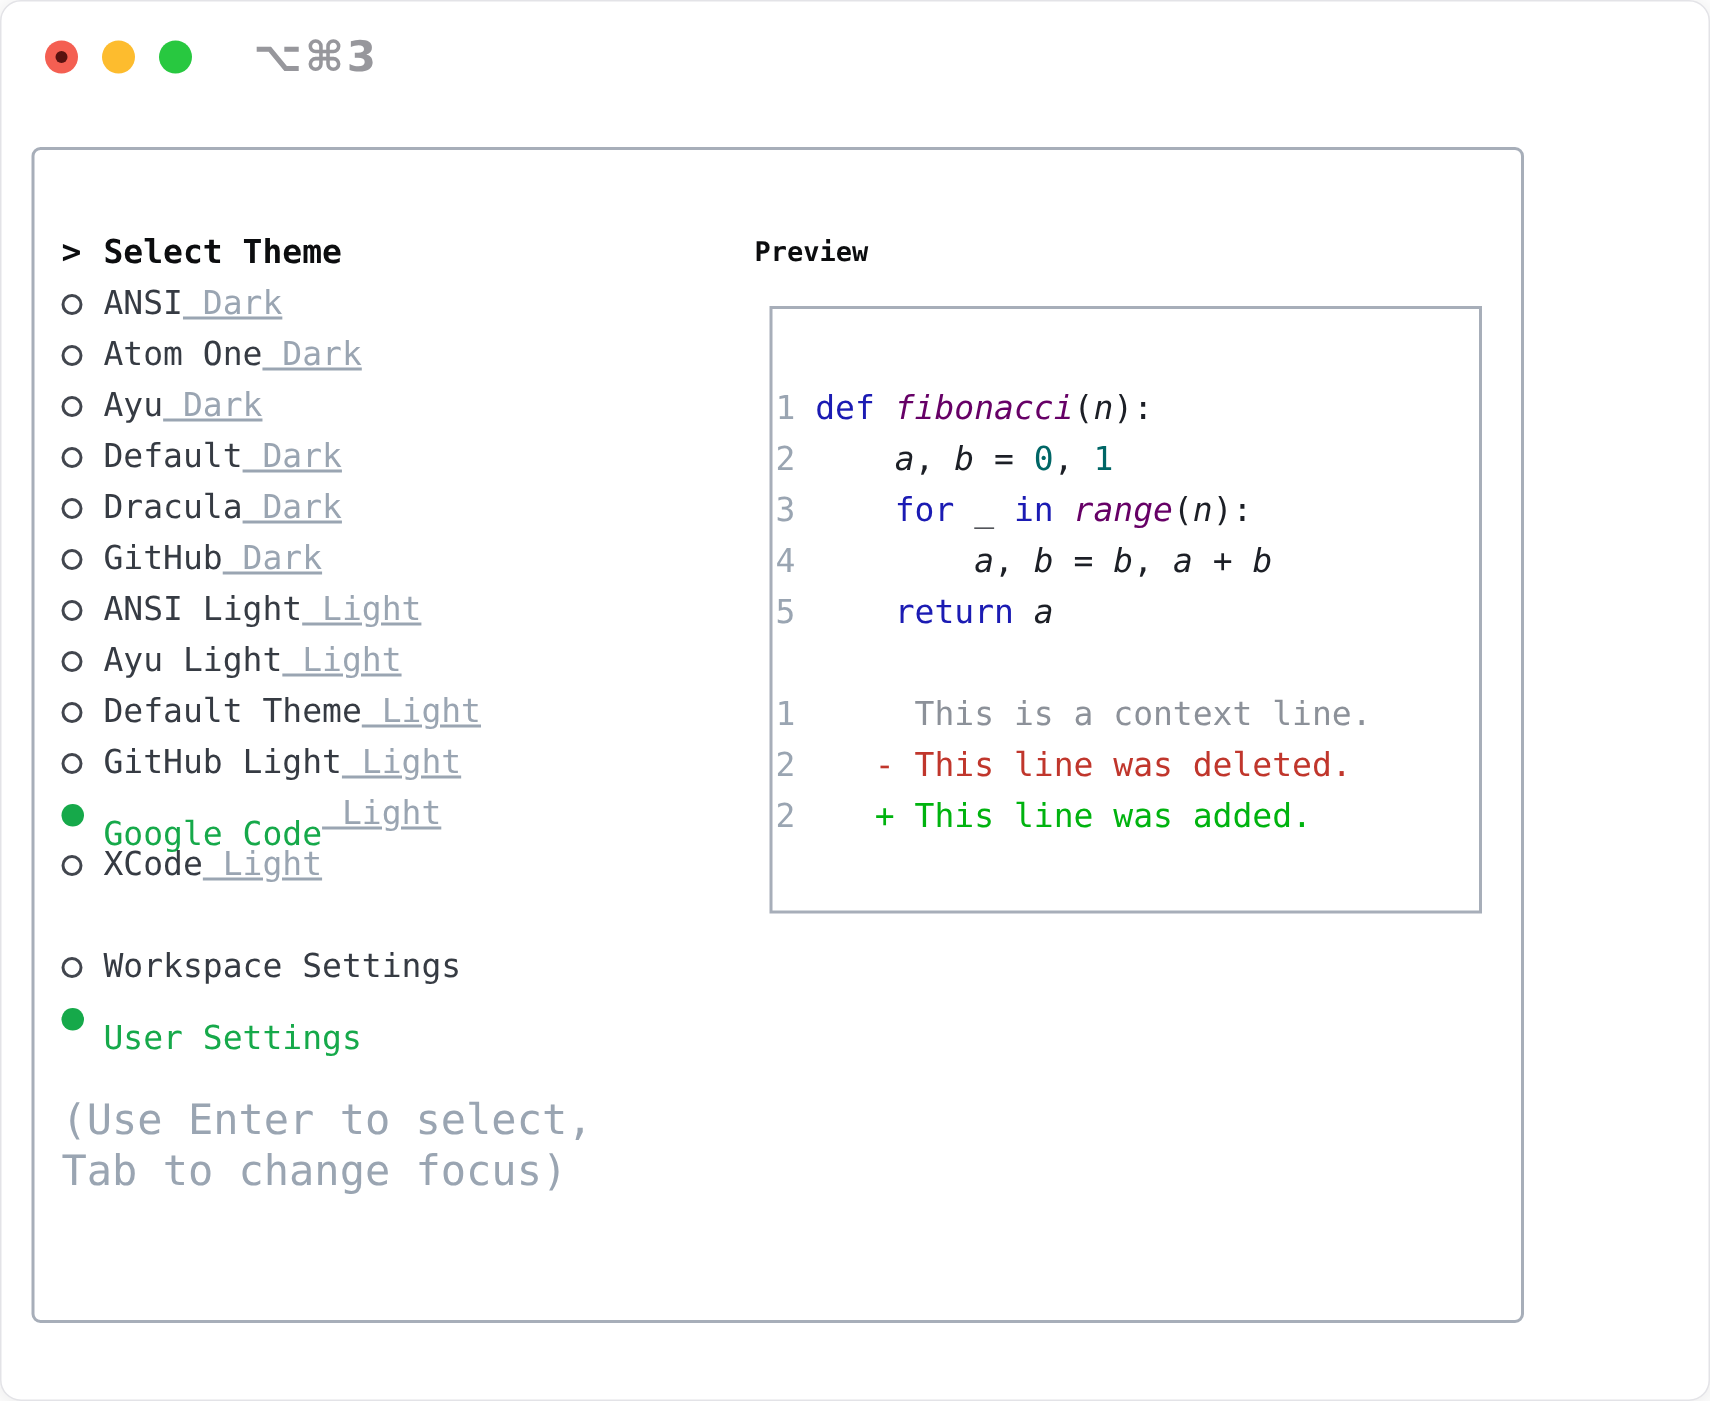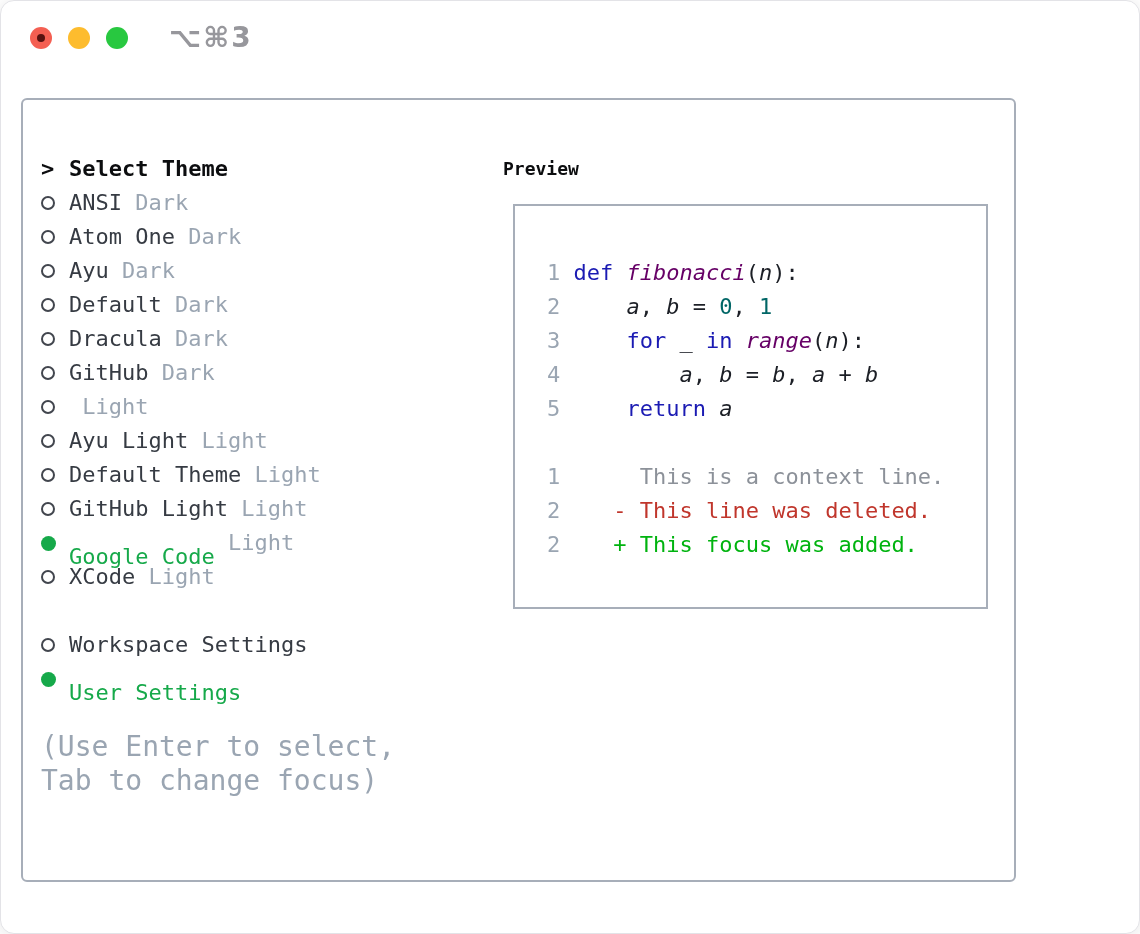--- a/index.html
+++ b/index.html
@@ -29,30 +29,30 @@
   .spacer { height:34px; }
   
   #left-col { position:absolute; left:18px; top:52px; width:440px; }
   .marker { display:inline-flex; width:28px; flex:0 0 28px; align-items:center; }
   .arrow { font-weight:700; color:#0c0d0f; font-size:22px; line-height:34px; }
   .dot { width:14px; height:14px; border-radius:50%; border:2px solid #42464e; display:inline-block; }
   .dot.sel { width:15px; height:15px; border:none; background:var(--accent-green); }
   .hdr  { font-weight:700; color:#0c0d0f; }
   .t-name { color:var(--list-text); }
   .t-name.sel { color:var(--accent-green);margin-top:28px; }
-  .t-variant { color:var(--muted); }
+  .t-variant { color:var(--muted);text-decoration:underline; }
   .hint { font-size:28px; line-height:34px; color:var(--hint); white-space:normal; width:410px; }
   
   .preview-title { position:absolute; left:480px; top:52px; height:34px; line-height:34px;
                    font-size:18px; font-weight:700; color:#0c0d0f; }
   #preview-box {
     position:absolute; left:490px; top:104px; width:475px; height:405px;
     border:2px solid var(--border); background:#fff; overflow:hidden;
   }
-  #code-block { padding:50px 0 0 32px; }
+  #code-block { padding:50px 0 0 2px; }
   .cline { height:34px; line-height:34px; font-size:22px; white-space:pre; }
   .lnum { color:var(--line-number); }
   .seg-plain { color:var(--syntax-plain); }
   .seg-kw    { color:var(--syntax-keyword); }
   .seg-fn    { color:var(--syntax-function); font-style:italic; }
   .seg-num   { color:var(--syntax-number); }
   .seg-var   { color:var(--syntax-plain); font-style:italic; }
   .seg-ctx   { color:var(--diff-context);text-align:right; }
   .seg-del   { color:var(--diff-deleted); }
   .seg-add   { color:var(--diff-added); }
@@ -74,21 +74,21 @@
         <span class="marker"><span class="arrow">&gt;</span></span>
         <span class="hdr">Select Theme</span>
       </div>
       <div id="theme-list">
           <div class="row"><span class="marker"><span class="dot"></span></span><span class="t-name">ANSI</span><span class="t-variant"> Dark</span></div>
           <div class="row"><span class="marker"><span class="dot"></span></span><span class="t-name">Atom One</span><span class="t-variant"> Dark</span></div>
           <div class="row"><span class="marker"><span class="dot"></span></span><span class="t-name">Ayu</span><span class="t-variant"> Dark</span></div>
           <div class="row"><span class="marker"><span class="dot"></span></span><span class="t-name">Default</span><span class="t-variant"> Dark</span></div>
           <div class="row"><span class="marker"><span class="dot"></span></span><span class="t-name">Dracula</span><span class="t-variant"> Dark</span></div>
           <div class="row"><span class="marker"><span class="dot"></span></span><span class="t-name">GitHub</span><span class="t-variant"> Dark</span></div>
-          <div class="row"><span class="marker"><span class="dot"></span></span><span class="t-variant"> Light</span></div>
+          <div class="row"><span class="marker"><span class="dot"></span></span><span class="t-name">ANSI Light</span><span class="t-variant"> Light</span></div>
           <div class="row"><span class="marker"><span class="dot"></span></span><span class="t-name">Ayu Light</span><span class="t-variant"> Light</span></div>
           <div class="row"><span class="marker"><span class="dot"></span></span><span class="t-name">Default Theme</span><span class="t-variant"> Light</span></div>
           <div class="row"><span class="marker"><span class="dot"></span></span><span class="t-name">GitHub Light</span><span class="t-variant"> Light</span></div>
           <div class="row"><span class="marker"><span class="dot sel"></span></span><span class="t-name sel">Google Code</span><span class="t-variant"> Light</span></div>
           <div class="row"><span class="marker"><span class="dot"></span></span><span class="t-name">XCode</span><span class="t-variant"> Light</span></div>
         </div>
       <div class="spacer"></div>
       <div id="apply-list">
           <div class="row"><span class="marker"><span class="dot"></span></span><span class="t-name">Workspace Settings</span></div>
           <div class="row"><span class="marker"><span class="dot sel"></span></span><span class="t-name sel">User Settings</span></div>
@@ -101,17 +101,17 @@
     <div id="preview-box">
       <div id="code-block">
           <div class="cline"><span class="lnum">1</span><span class="seg-plain"> </span><span class="seg-kw">def</span><span class="seg-plain"> </span><span class="seg-fn">fibonacci</span><span class="seg-plain">(</span><span class="seg-var">n</span><span class="seg-plain">):</span></div>
           <div class="cline"><span class="lnum">2</span><span class="seg-plain">     </span><span class="seg-var">a</span><span class="seg-plain">, </span><span class="seg-var">b</span><span class="seg-plain"> = </span><span class="seg-num">0</span><span class="seg-plain">, </span><span class="seg-num">1</span></div>
           <div class="cline"><span class="lnum">3</span><span class="seg-plain">     </span><span class="seg-kw">for</span><span class="seg-plain"> </span><span class="seg-var">_</span><span class="seg-plain"> </span><span class="seg-kw">in</span><span class="seg-plain"> </span><span class="seg-fn">range</span><span class="seg-plain">(</span><span class="seg-var">n</span><span class="seg-plain">):</span></div>
           <div class="cline"><span class="lnum">4</span><span class="seg-plain">         </span><span class="seg-var">a</span><span class="seg-plain">, </span><span class="seg-var">b</span><span class="seg-plain"> = </span><span class="seg-var">b</span><span class="seg-plain">, </span><span class="seg-var">a</span><span class="seg-plain"> + </span><span class="seg-var">b</span></div>
           <div class="cline"><span class="lnum">5</span><span class="seg-plain">     </span><span class="seg-kw">return</span><span class="seg-plain"> </span><span class="seg-var">a</span></div>
           <div class="cline"><span class="lnum"></span></div>
           <div class="cline"><span class="lnum">1</span><span class="seg-ctx">      This is a context line.</span></div>
           <div class="cline"><span class="lnum">2</span><span class="seg-del">    - This line was deleted.</span></div>
-          <div class="cline"><span class="lnum">2</span><span class="seg-add">    + This focus was added.</span></div>
+          <div class="cline"><span class="lnum">2</span><span class="seg-add">    + This line was added.</span></div>
         </div>
     </div>
   </div>
 </div>
 
 </body></html>

